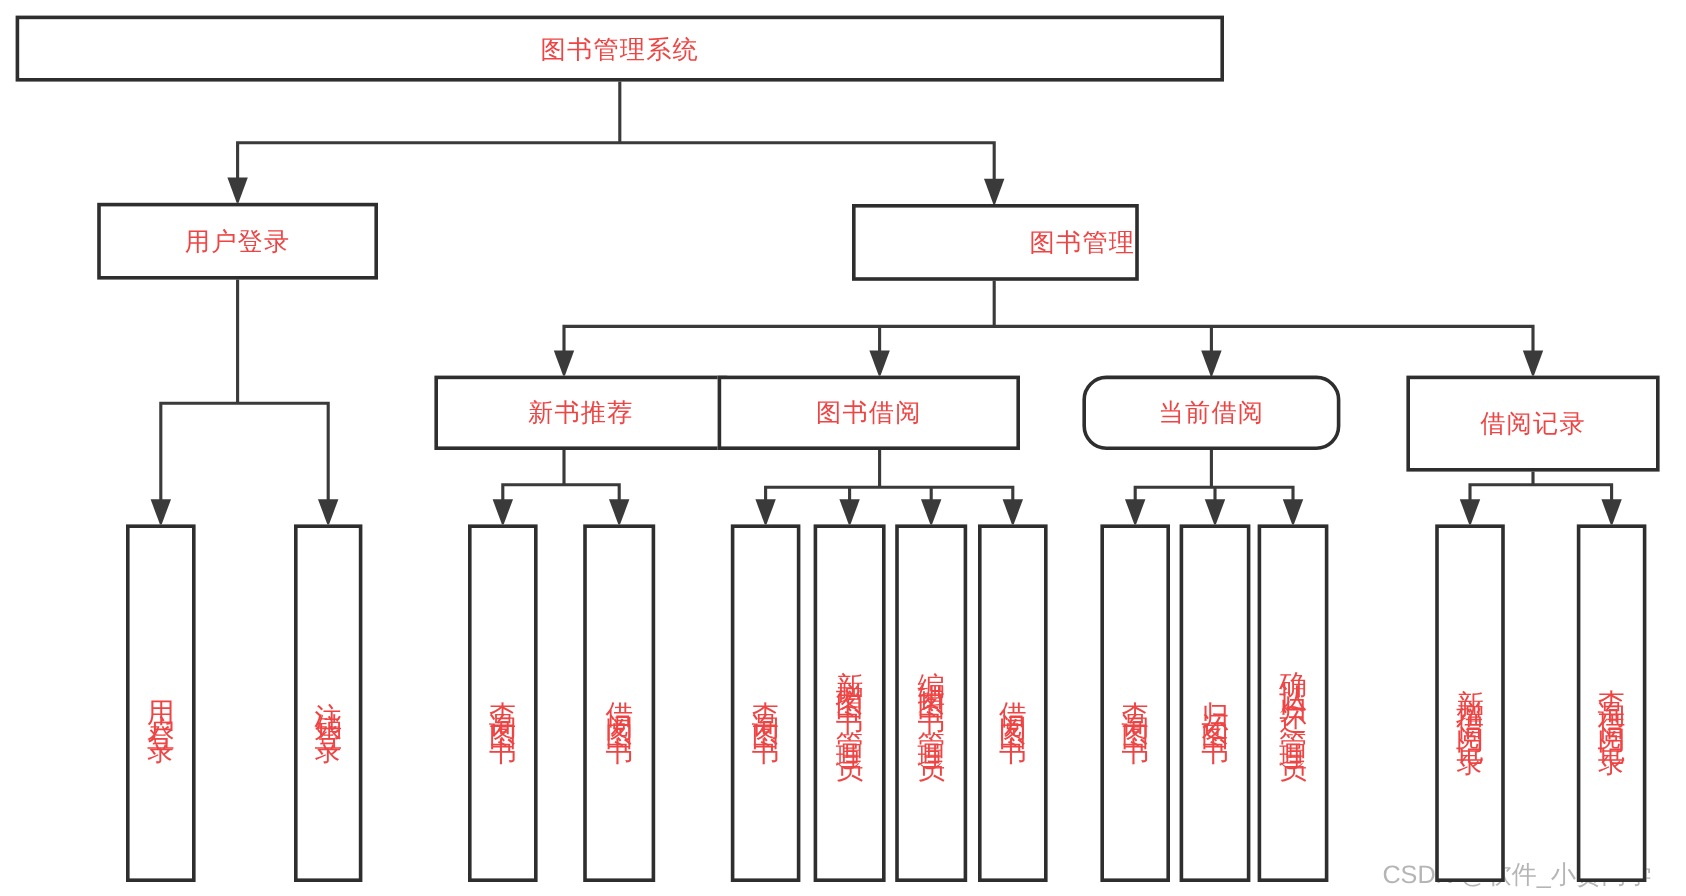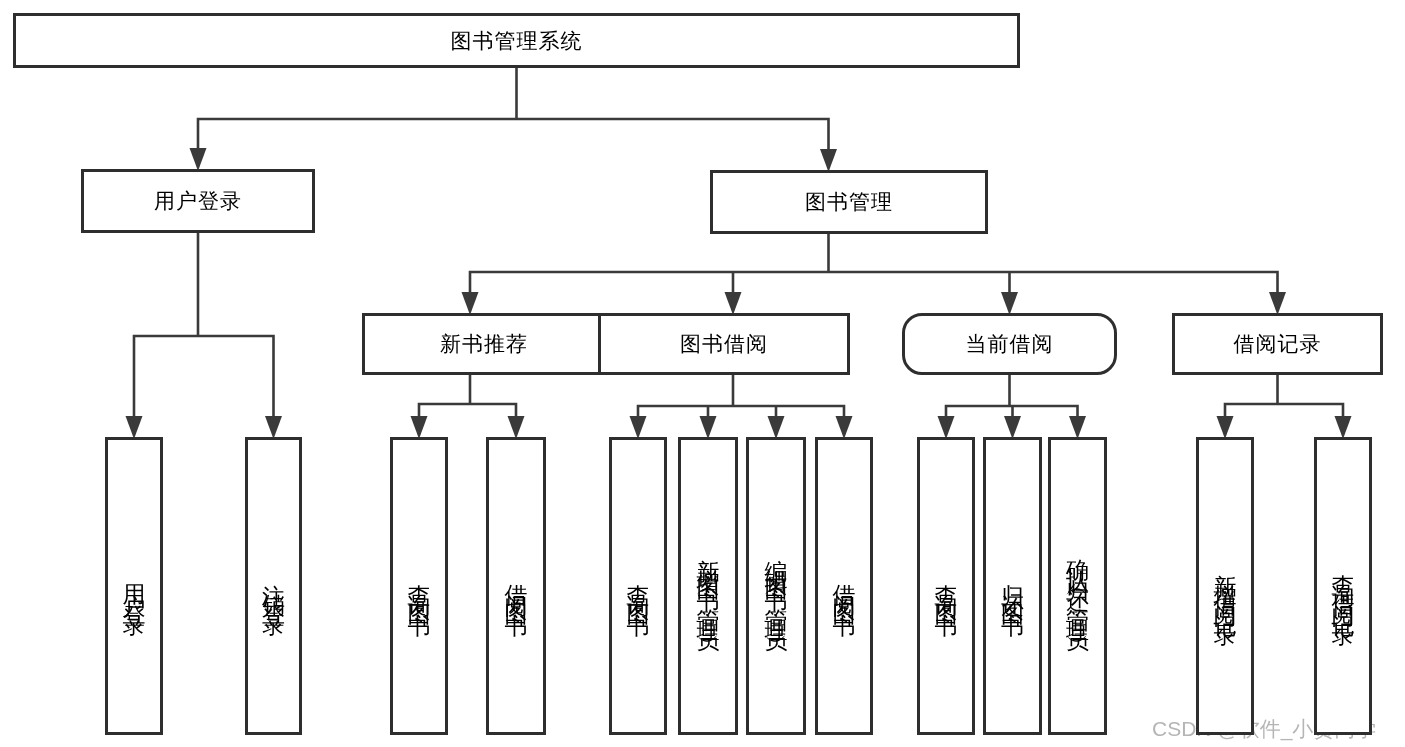--- a/index.html
+++ b/index.html
@@ -11,21 +11,21 @@
     overflow:hidden;
   }
   .node{
     position:absolute;
     box-sizing:border-box;
     border:3px solid #2e2e2e;
     background:#ffffff;
     display:flex;
     align-items:center;
     justify-content:center;
-    color:#000000;
+    color:#ef4444;
     overflow:hidden;
   }
   .node.hbox{font-size:21px;letter-spacing:1px;}
   .node.leaf{font-size:23px;}
   .node.leaf .vtext{
     writing-mode:vertical-rl;
     text-orientation:mixed;
     letter-spacing:10px;
     line-height:1;
     white-space:nowrap;
@@ -74,33 +74,33 @@
       <polygon points="1334.5,416 1351.5,416 1343,439" fill="#3a3a3a"></polygon>
     </svg>
 
   <div id="watermark">CSDN @软件_小贺同学</div>
 <div class="node hbox" style="left: 13px; top: 13px; width: 1007px; height: 55px;">
       <span>图书管理系统</span>
     </div>
     <div class="node hbox" style="left: 81px; top: 169px; width: 234px; height: 64px;">
       <span>用户登录</span>
     </div>
-    <div class="node hbox" style="left: 710px; top: 170px; width: 278px; height: 64px;">
+    <div class="node hbox" style="left: 710px; top: 170px; width: 239px; height: 64px; justify-content: flex-end;">
       <span>图书管理</span>
     </div>
     <div class="node hbox" style="left: 362px; top: 313px; width: 244px; height: 62px;">
       <span>新书推荐</span>
     </div>
     <div class="node hbox" style="left: 598px; top: 313px; width: 252px; height: 62px;">
       <span>图书借阅</span>
     </div>
     <div class="node hbox" style="left: 902px; top: 313px; width: 215px; height: 62px; border-radius: 20px;">
       <span>当前借阅</span>
     </div>
-    <div class="node hbox" style="left: 1172px; top: 313px; width: 211px; height: 62px;">
+    <div class="node hbox" style="left: 1172px; top: 313px; width: 211px; height: 80px;">
       <span>借阅记录</span>
     </div>
     <div class="node leaf" style="left: 105px; top: 437px; width: 58px; height: 298px;">
       <span class="vtext">用户登录</span>
     </div>
     <div class="node leaf" style="left: 245px; top: 437px; width: 57px; height: 298px;">
       <span class="vtext">注销登录</span>
     </div>
     <div class="node leaf" style="left: 390px; top: 437px; width: 58px; height: 298px;">
       <span class="vtext">查询图书</span>

